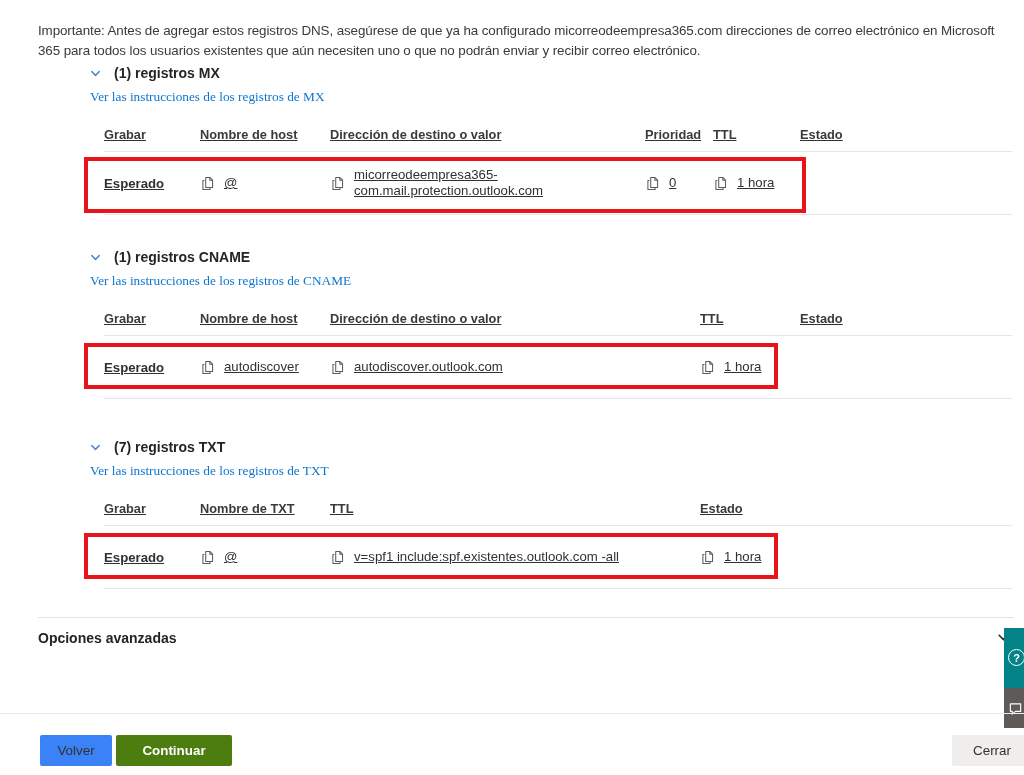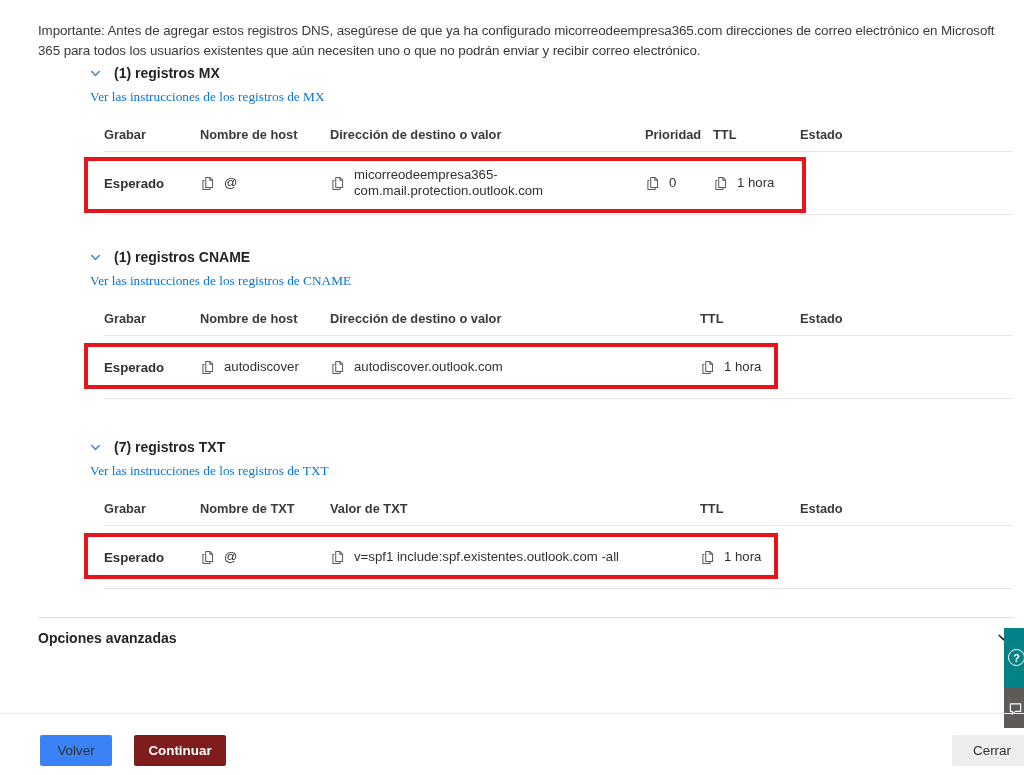--- a/index.html
+++ b/index.html
@@ -19,21 +19,21 @@
   .sec-mx{top:64px;}
   .sec-cname{top:248px;}
   .sec-txt{top:438px;}
   .sec-head{display:flex;align-items:center;gap:12px;padding-left:88px;height:18px;}
   .chev{display:inline-flex;align-items:center;justify-content:center;width:14px;height:14px;cursor:pointer;}
   .sec-title{margin:0;font-size:14px;font-weight:700;color:#252423;}
   .sec-link{
     display:block;margin:7px 0 0 90px;height:16px;
     font-size:13.3px;color:#0b76d0;text-decoration:none;cursor:pointer;width:fit-content;font-family:Liberation Serif, serif;
   }
-  .table{margin:18px 0 8px 104px;width:908px;}
+  .table{margin:18px 0 8px 104px;width:908px;text-decoration:underline;}
   .thead,.trow{display:grid;align-items:center;}
   .grid-mx .thead,.grid-mx .trow{grid-template-columns:96px 130px 315px 68px 87px 1fr;}
   .grid-std .thead,.grid-std .trow{grid-template-columns:96px 130px 370px 100px 1fr;}
   .thead{padding:4px 0 9px;border-bottom:1px solid #e7e5e3;}
   .th{font-size:12.8px;font-weight:700;color:#3b3a39;}
   .trow{position:relative;height:62px;border-bottom:1px solid #e7e5e3;font-size:13.2px;color:#323130;}
   .highlight{position:absolute;left:-20px;border:4px solid #e8141b;pointer-events:none;box-sizing:border-box;}
   .sec-mx .highlight{top:5px;bottom:1px;width:722px;}
   .sec-cname .highlight,.sec-txt .highlight{top:7px;bottom:9px;width:694px;}
   .status{font-weight:700;}
@@ -55,21 +55,21 @@
   .feedback-btn{position:absolute;left:1004px;top:688px;width:20px;height:40px;background:#5d5a58;cursor:pointer;}
   .feedback-btn svg{position:absolute;left:4px;top:13px;}
   
   .footer-divider{position:absolute;top:713px;left:0;right:0;height:1px;background:#ecebea;}
   .btn{
     position:absolute;top:735px;height:31px;border:none;border-radius:2px;
     font-family:inherit;font-size:13.4px;cursor:pointer;padding:0;
     display:flex;align-items:center;justify-content:center;box-sizing:border-box;
   }
   .btn-back{left:40px;width:72px;background:#3b82f6;color:#323130;}
-  .btn-continue{left:134px;width:92px;background:#7f1d1d;color:#ffffff;font-weight:700;}
+  .btn-continue{left:116px;width:116px;background:#4d7c0f;color:#ffffff;font-weight:700;}
   .btn-close{left:952px;width:80px;background:#efeeed;color:#323130;}
 </style>
 </head>
 <body>
 
 <p class="notice">Importante: Antes de agregar estos registros DNS, asegúrese de que ya ha configurado micorreodeempresa365.com direcciones de correo electrónico en Microsoft 365 para todos los usuarios existentes que aún necesiten uno o que no podrán enviar y recibir correo electrónico.</p>
 
 <div id="sections">
     <section class="dns-section sec-mx">
       <div class="sec-head">
@@ -199,21 +199,20 @@
             <path d="M2.5 4.2 6 7.7l3.5-3.5"></path>
           </svg>
         </span>
         <h3 class="sec-title">(7) registros TXT</h3>
       </div>
       <a class="sec-link">Ver las instrucciones de los registros de TXT</a>
       <div class="table grid-std">
         <div class="thead">
           <span class="th">Grabar</span>
           <span class="th">Nombre de TXT</span>
-          <span class="th">Valor de TXT</span>
           <span class="th">TTL</span>
           <span class="th">Estado</span>
         </div>
         <div class="trow">
           <div class="highlight"></div>
           <span class="status">Esperado</span>
           <span class="cell">
             <span class="copy">
               <svg width="15" height="15" viewBox="0 0 16 16" fill="none" stroke="#5c5a58" stroke-width="1.1" stroke-linejoin="round">
                 <path d="M4.7 4.9H3.1v9.4h7.6v-1.6"></path>

